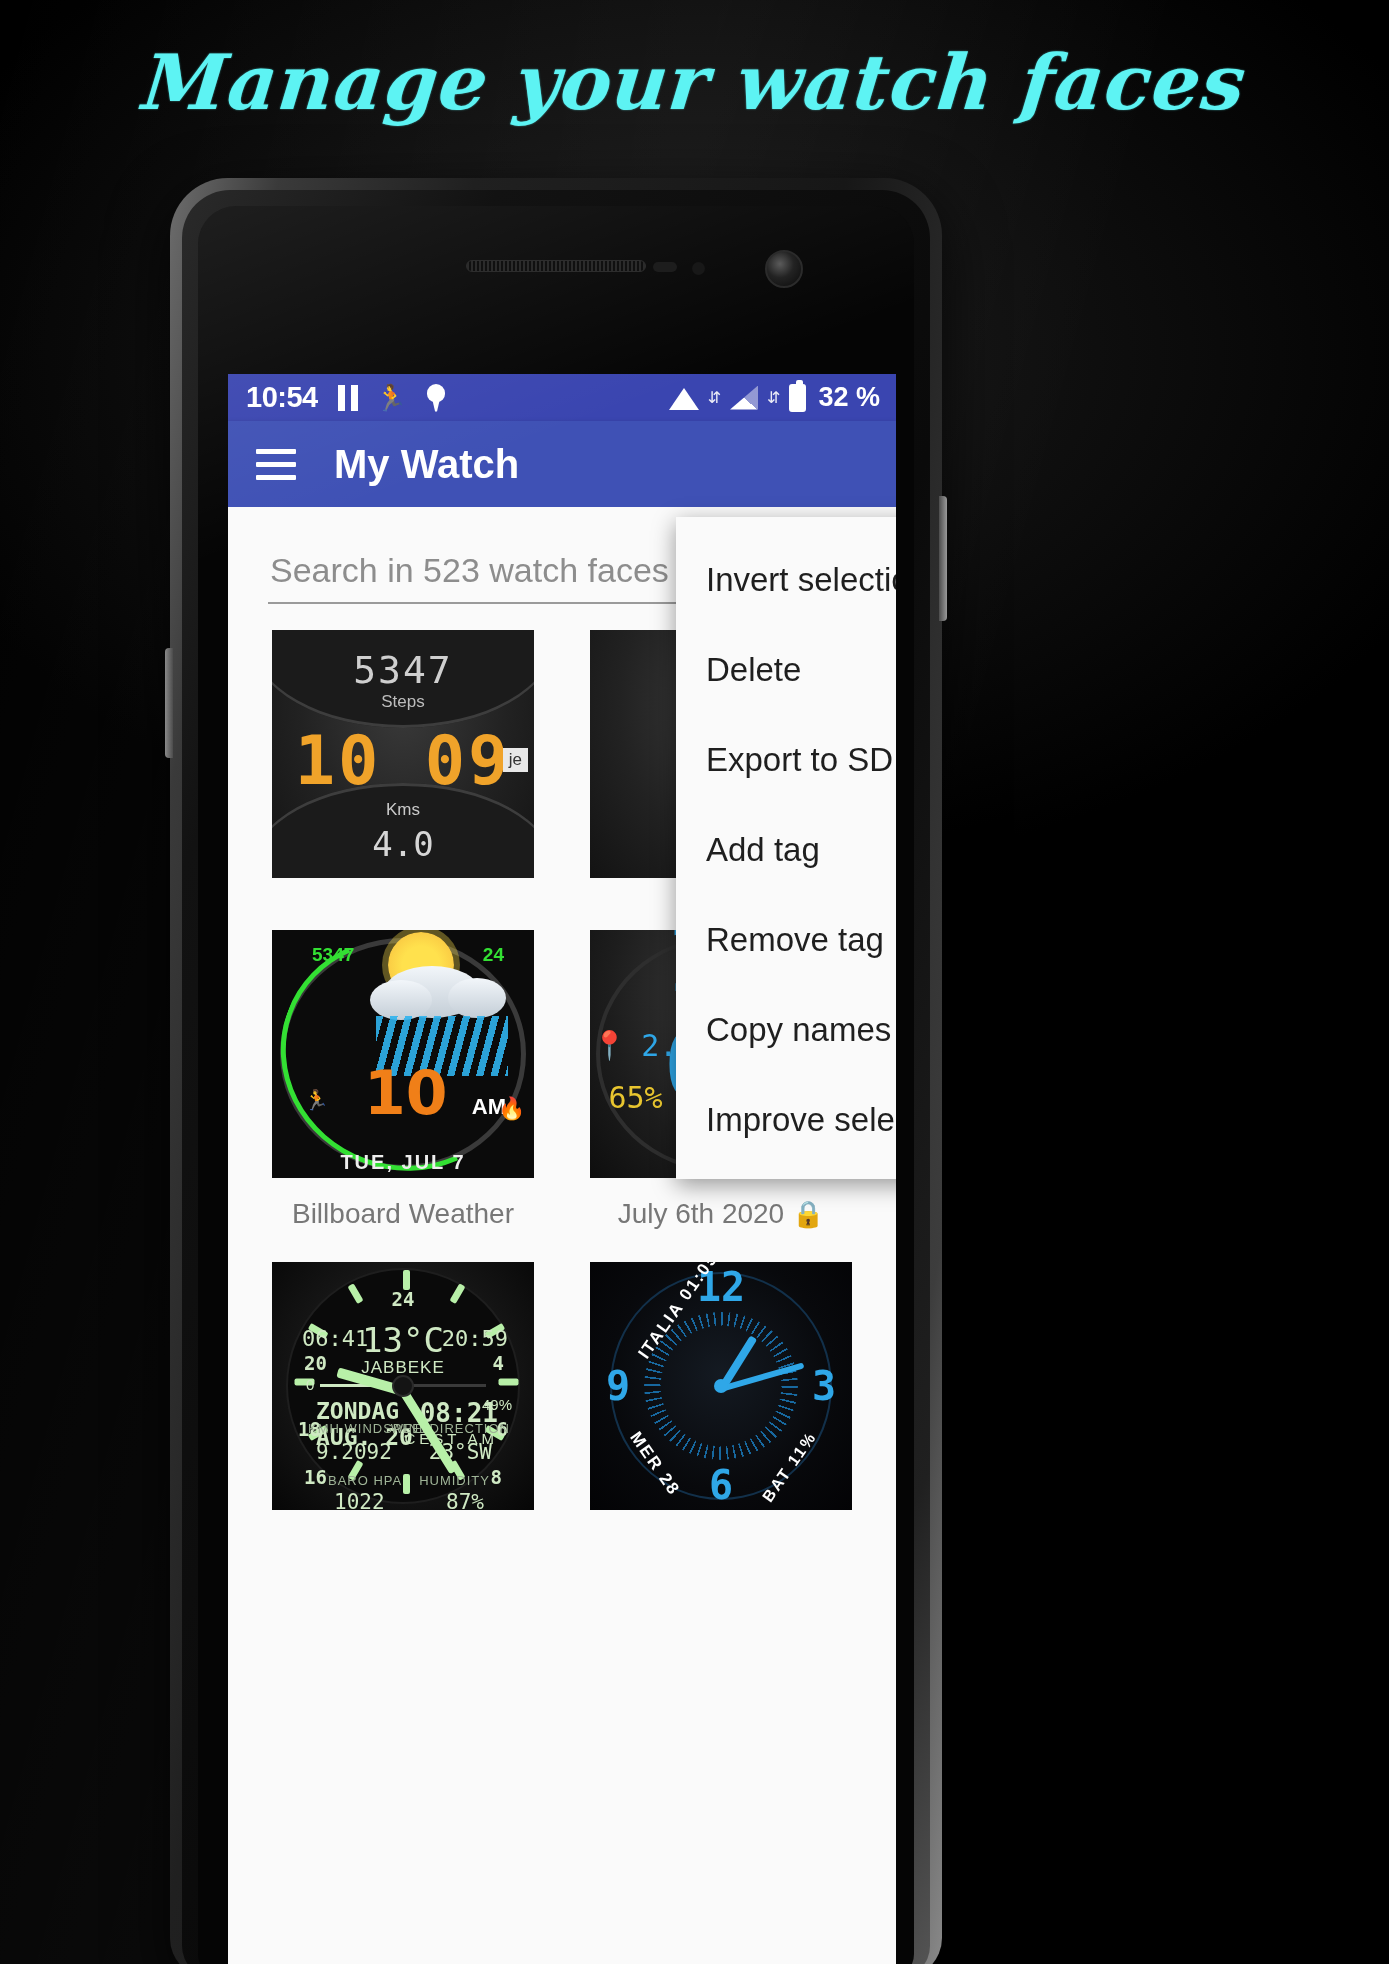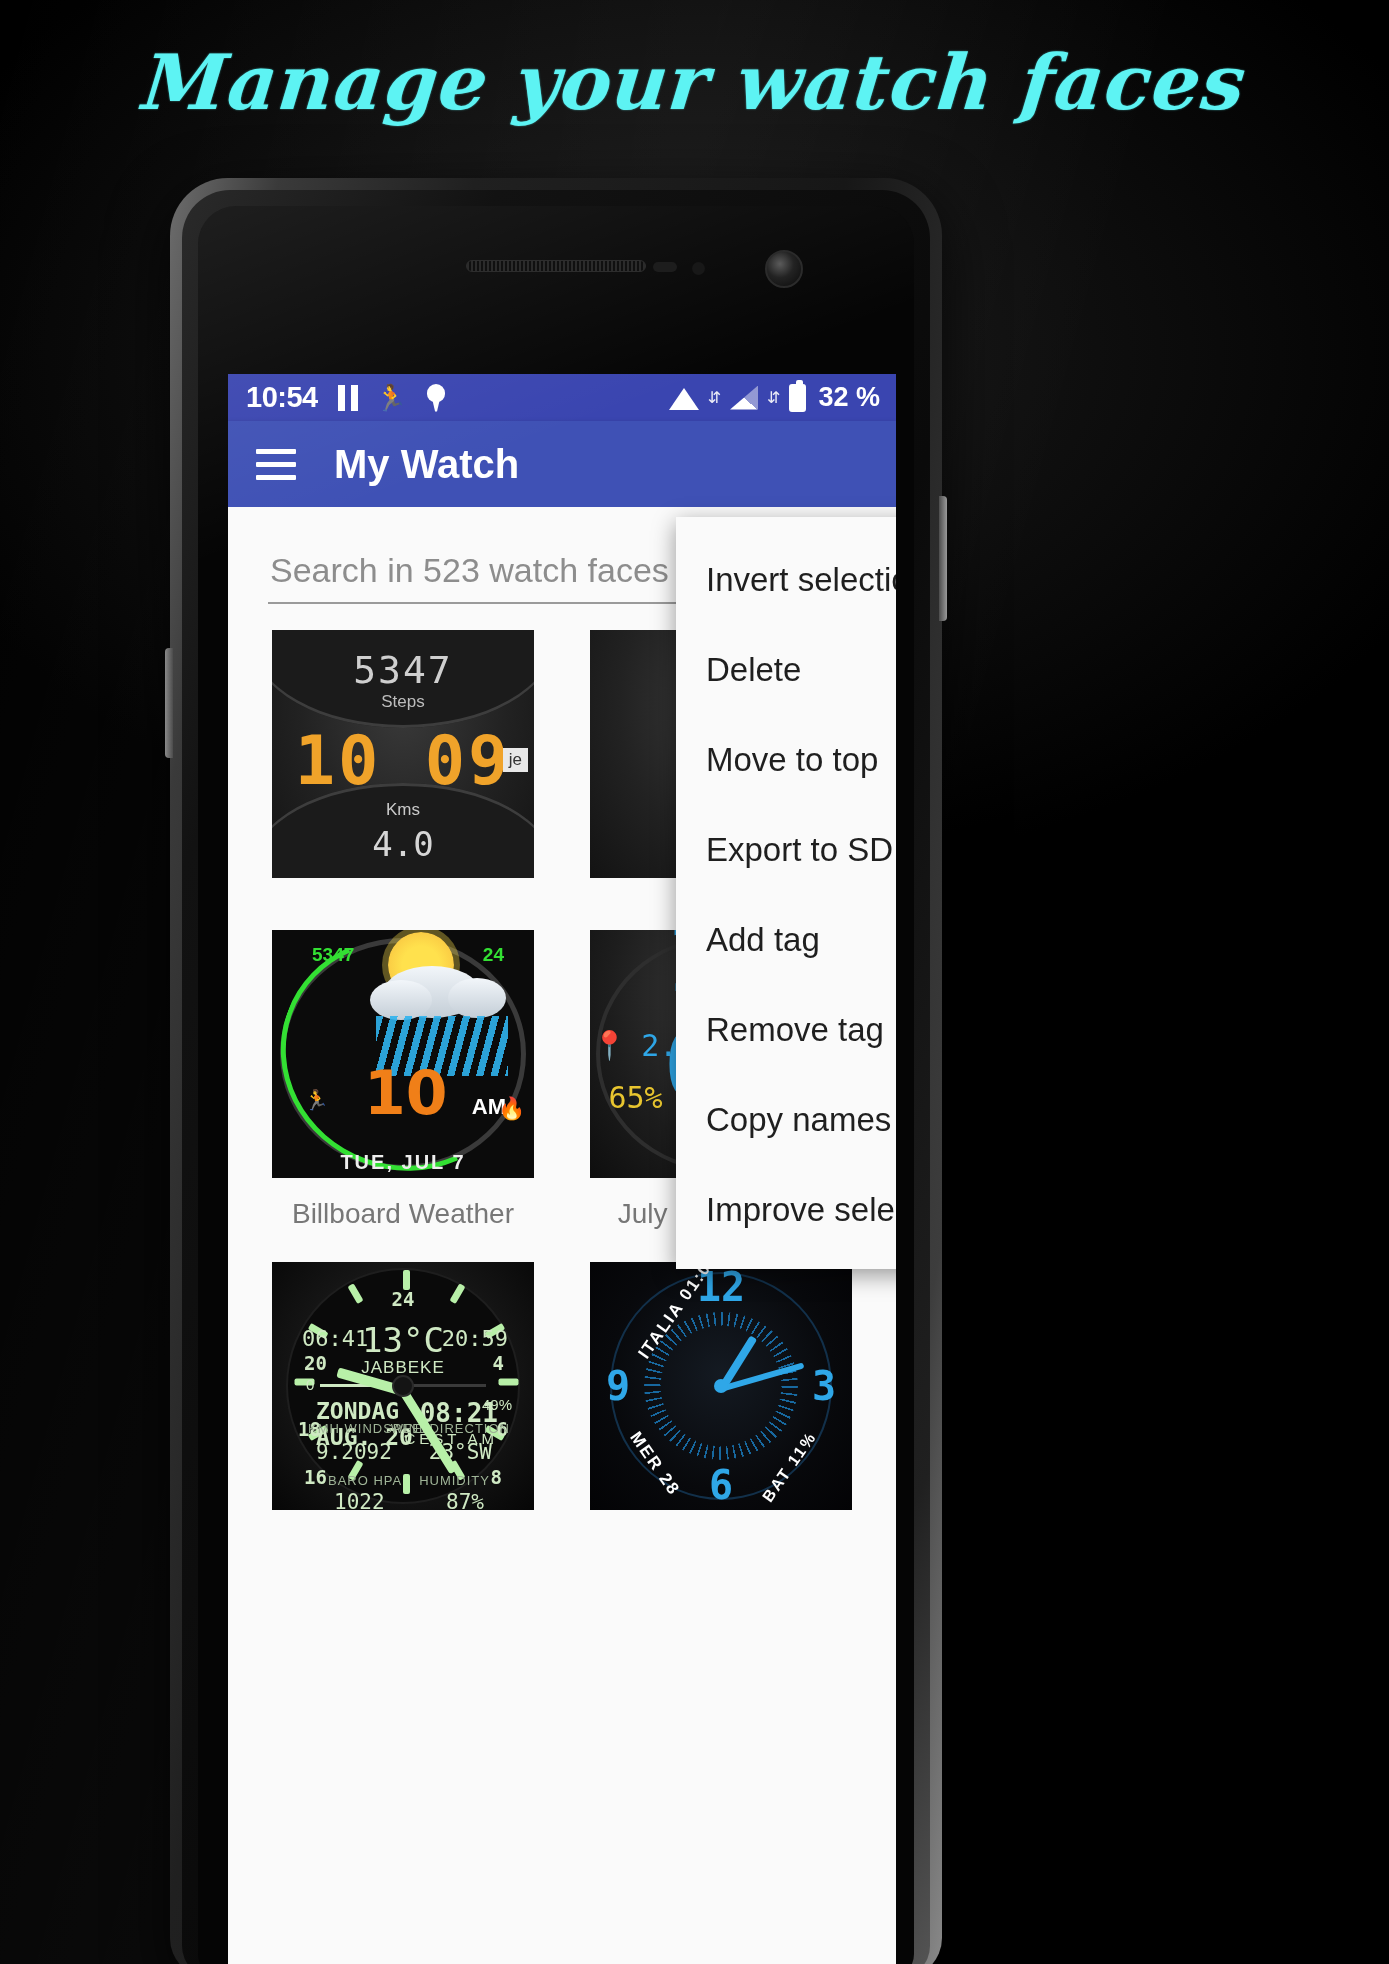--- a/index.html
+++ b/index.html
@@ -625,21 +625,20 @@
                 </div>
               </div>
               <div class="tile-label"></div>
             </div>
 
           </div>
 
           <div class="menu">
             <div class="menu-item">Invert selection</div>
             <div class="menu-item">Delete</div>
-            <div class="menu-item">Move to top</div>
             <div class="menu-item">Export to SD card</div>
             <div class="menu-item">Add tag</div>
             <div class="menu-item">Remove tag</div>
             <div class="menu-item">Copy names</div>
             <div class="menu-item">Improve selected watches</div>
           </div>
 
         </div>
       </div>
     </div>

